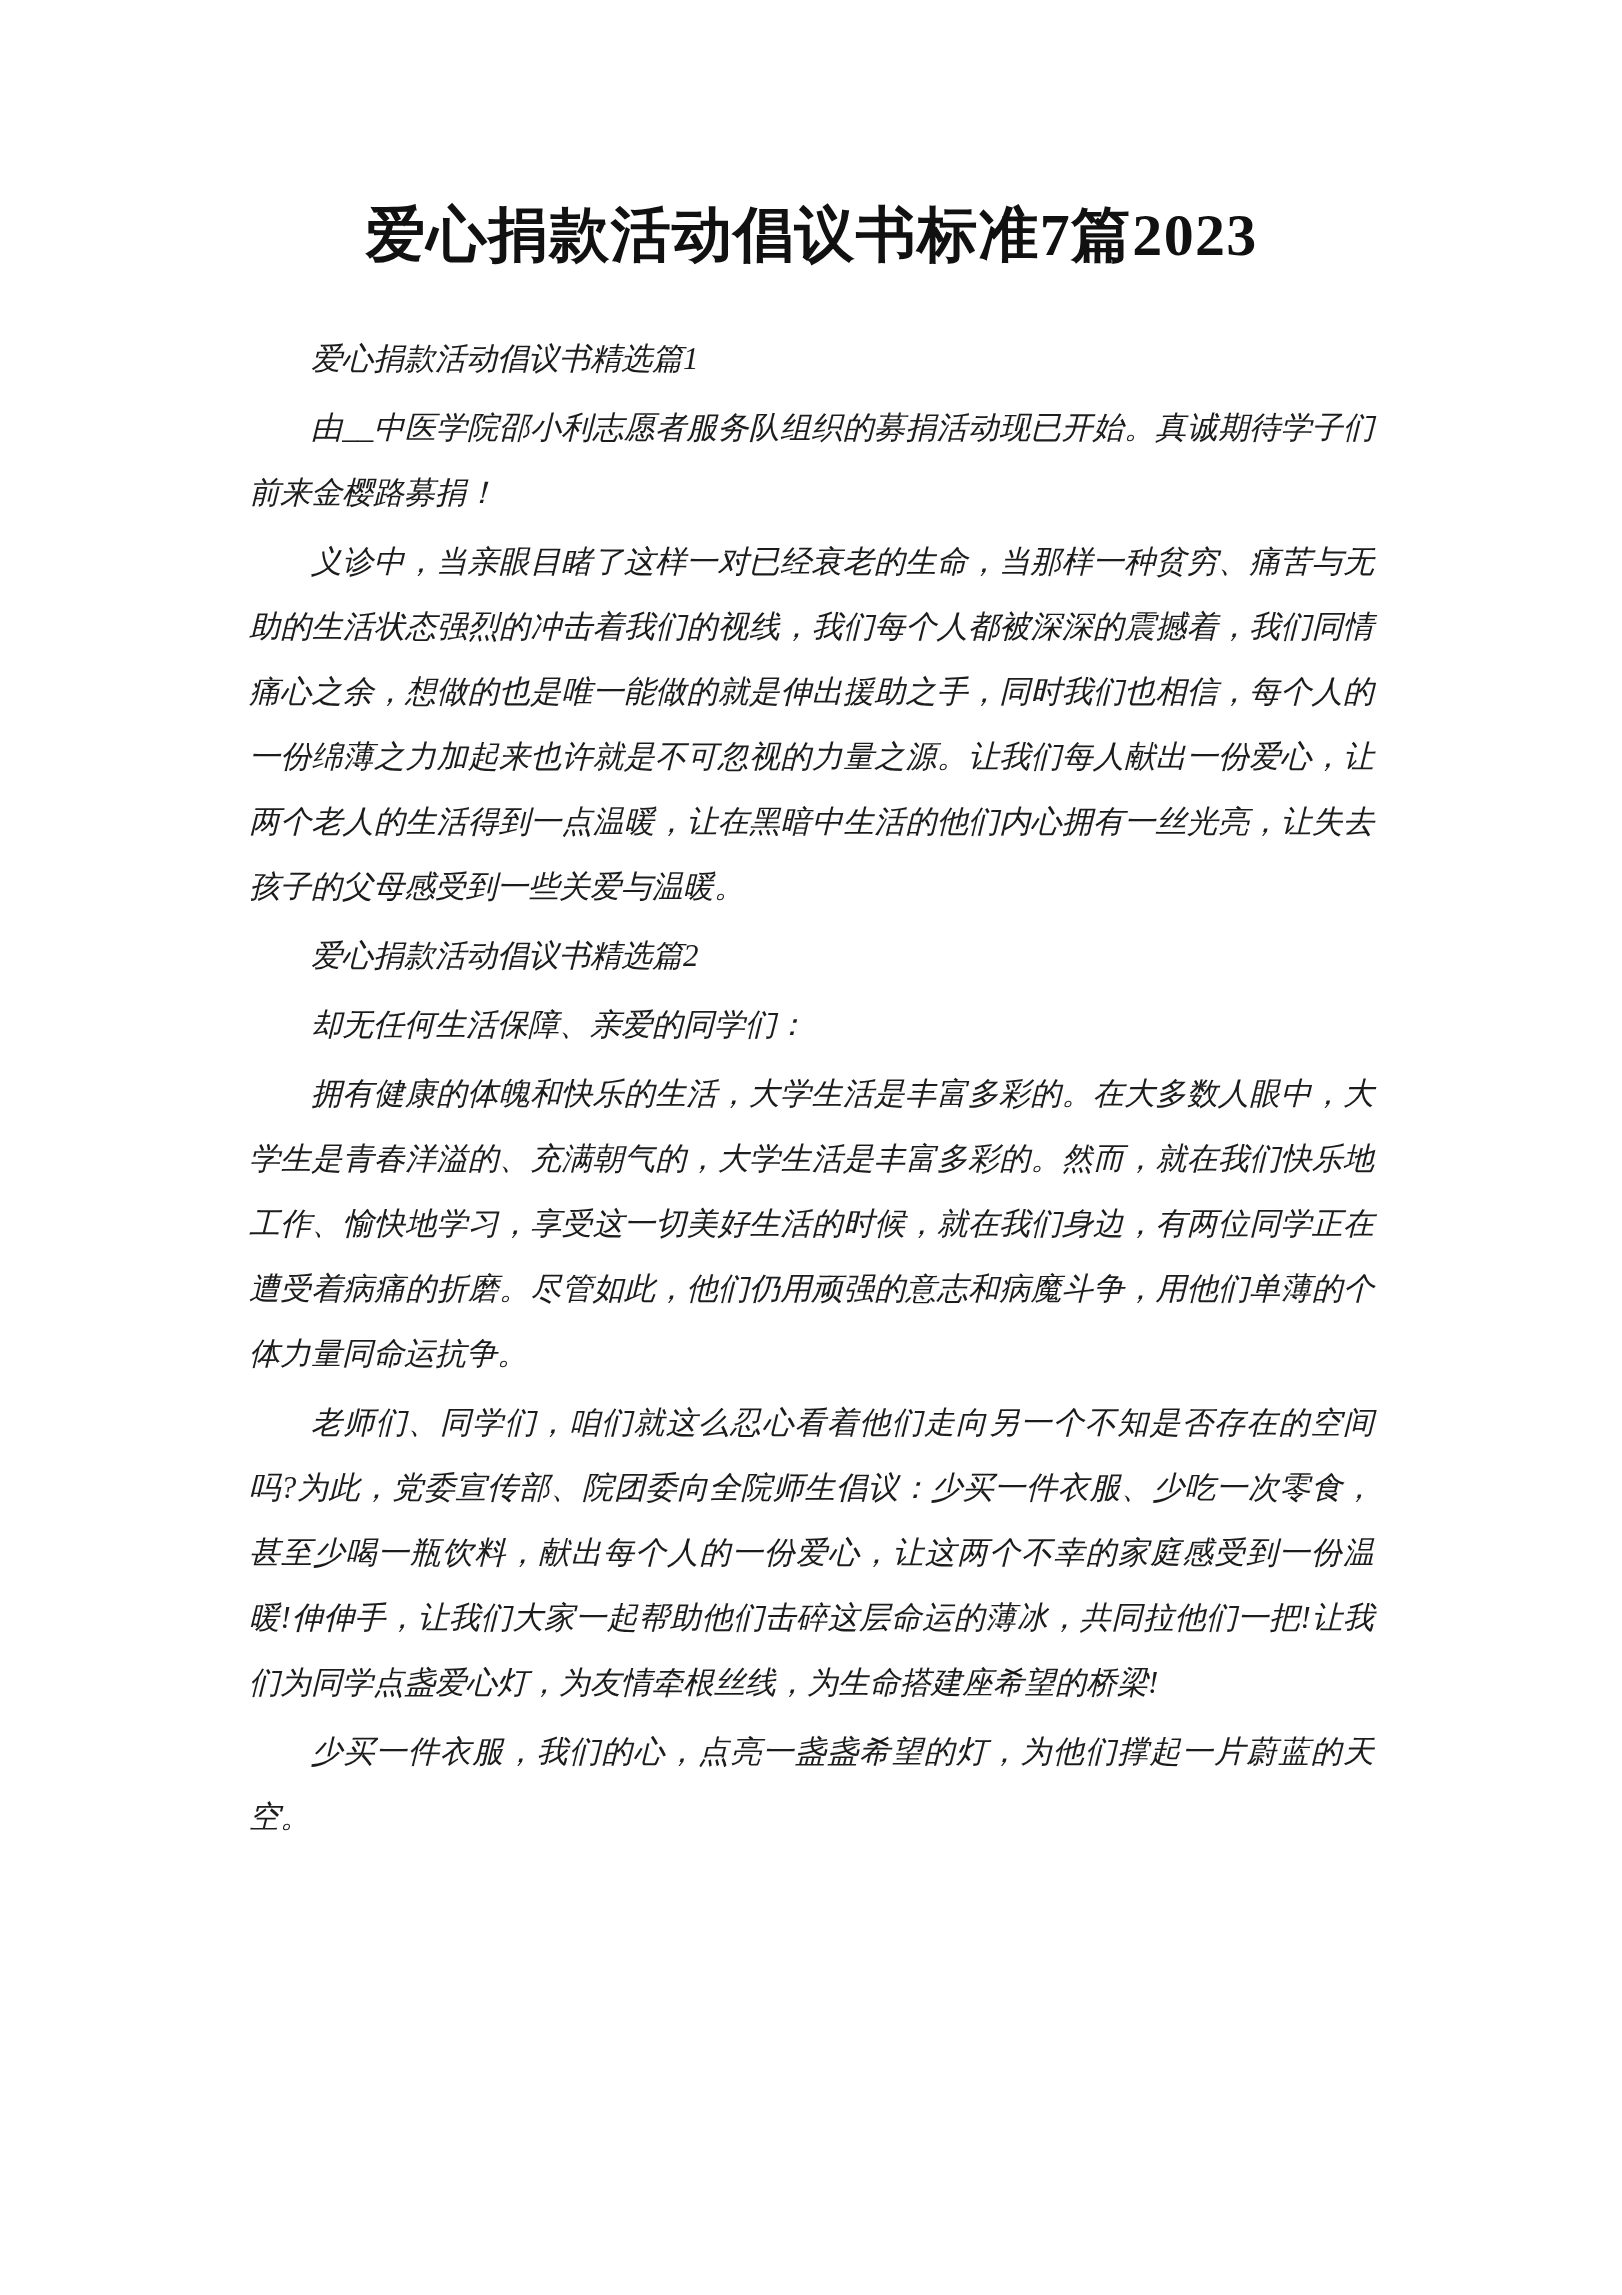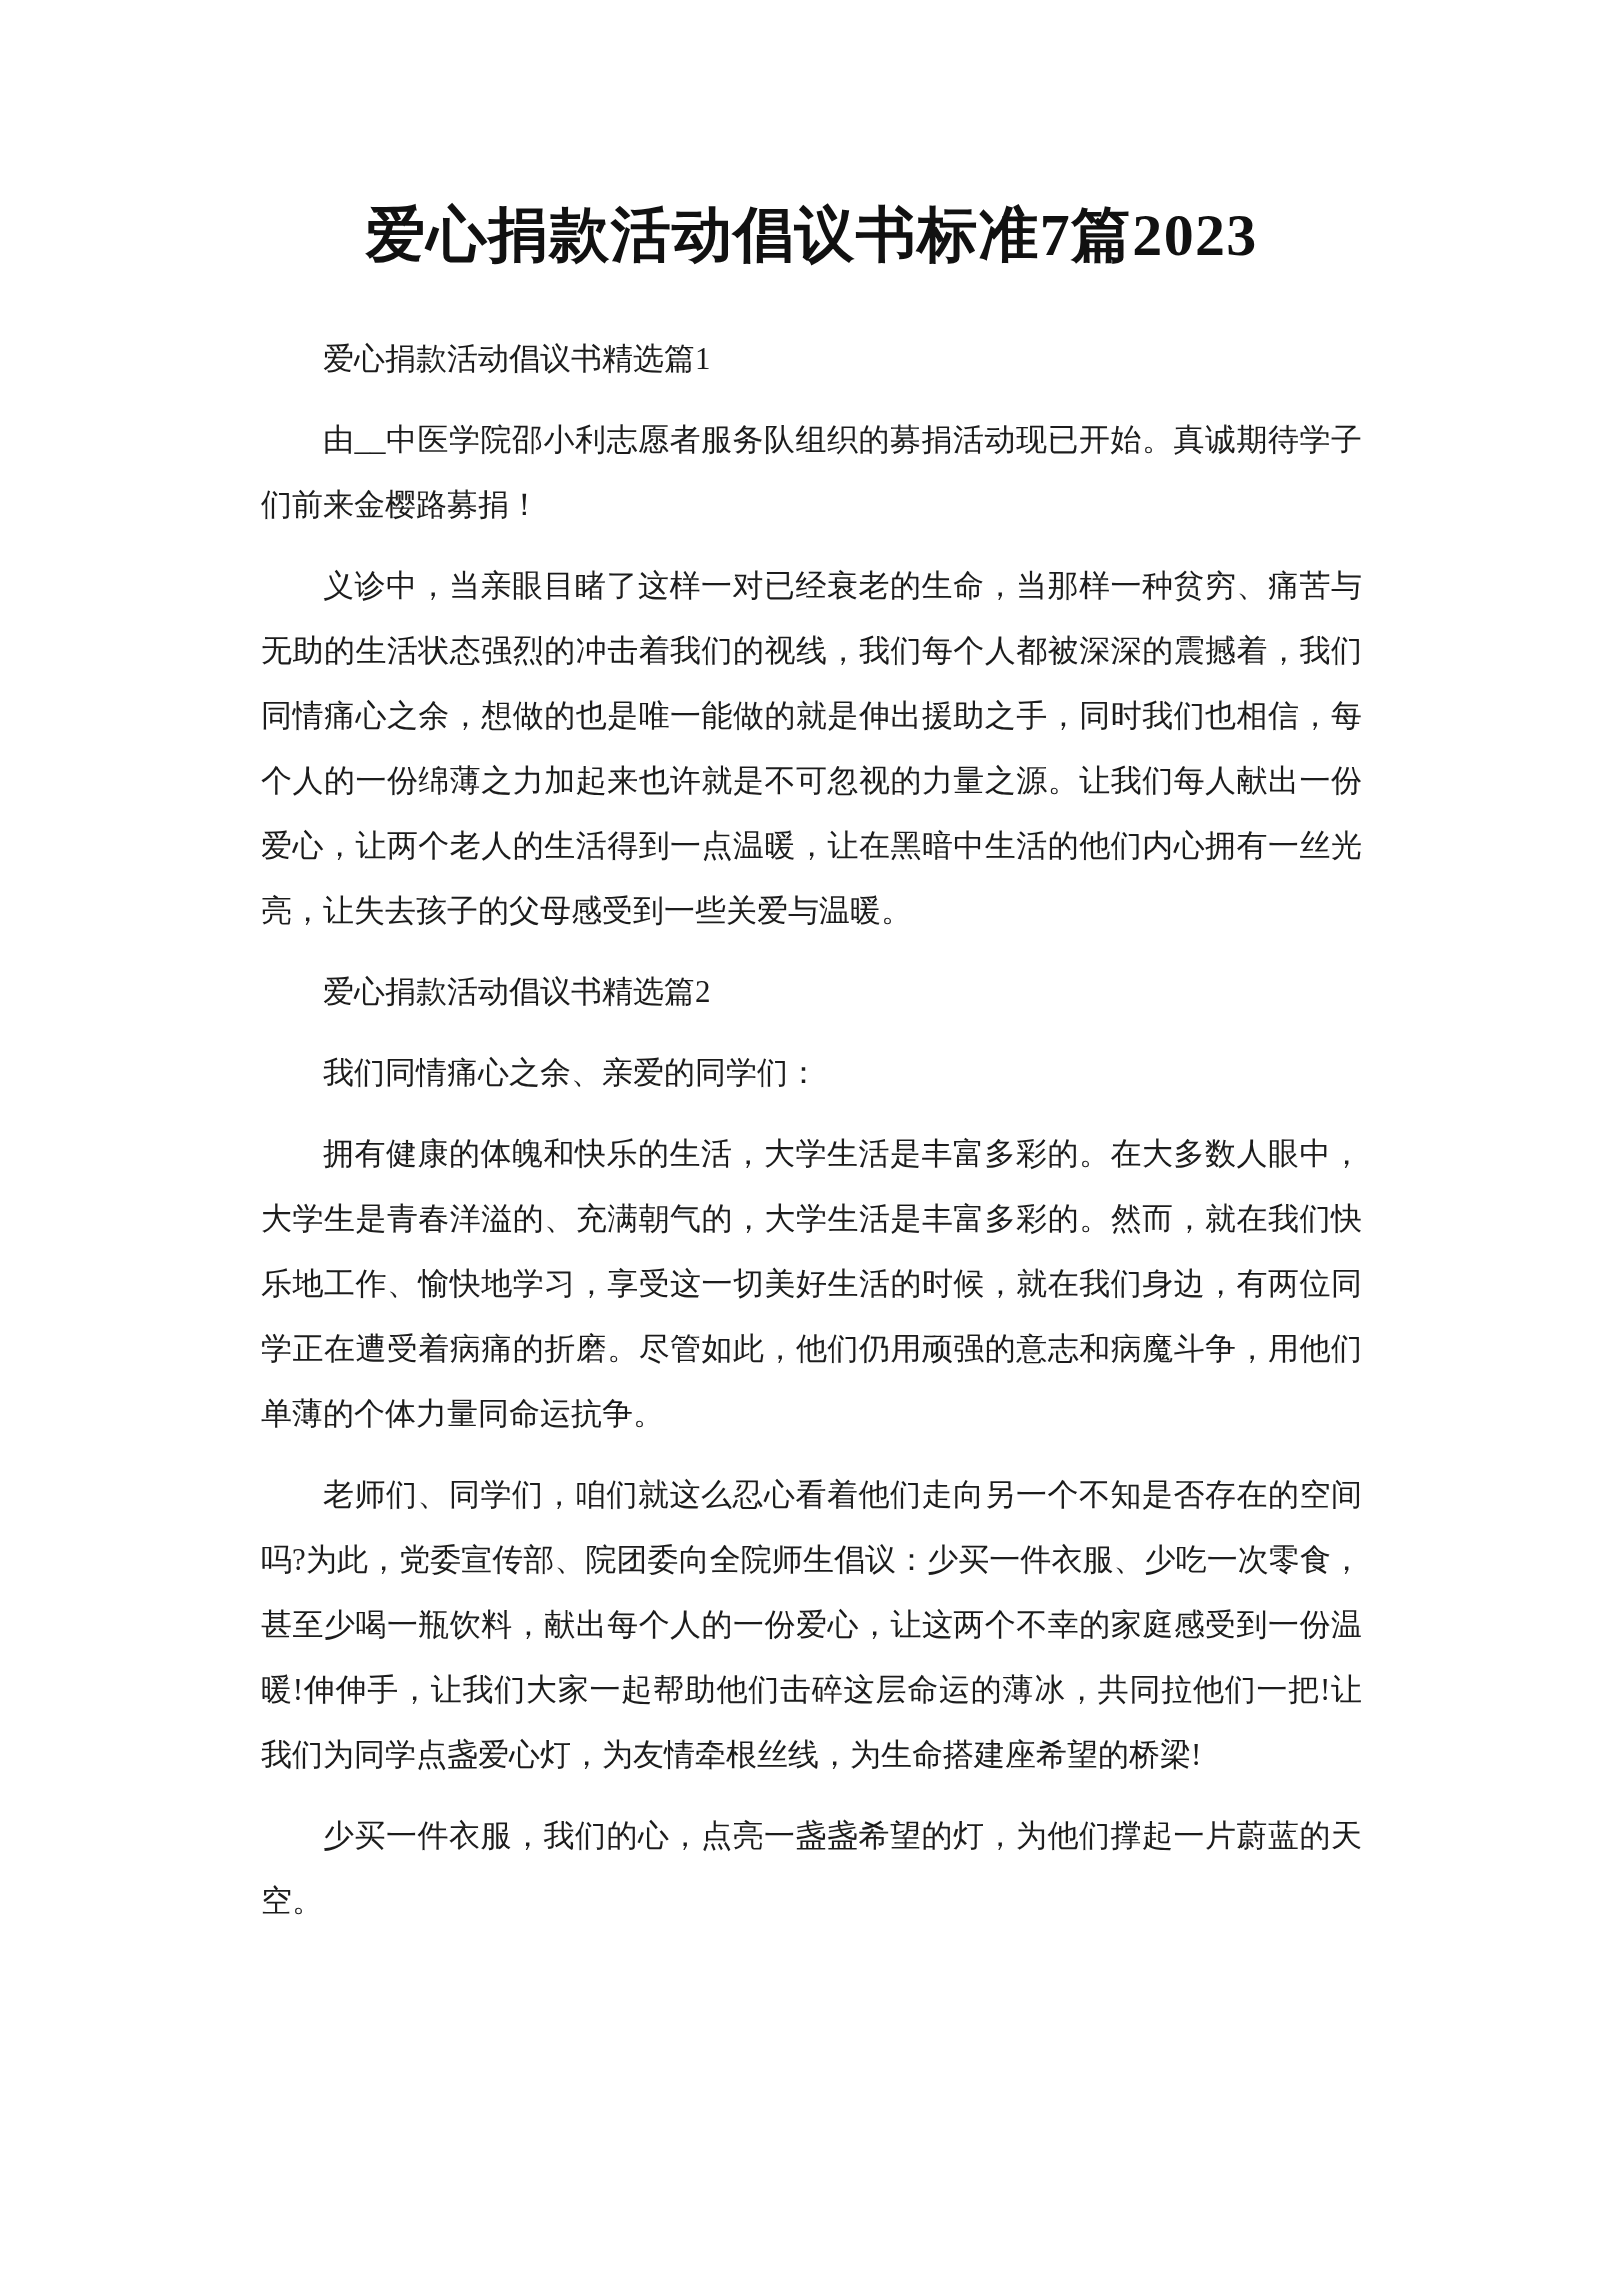--- a/index.html
+++ b/index.html
@@ -29,43 +29,44 @@
   .doc-content {
     margin-top: 52px;
     font-size: 31px;
     line-height: 65px;
     text-align: justify;
     text-justify: inter-ideograph;
     color: #1c1c1c;
   }
   .para {
     text-indent: 2em;
-    margin: 16px;
+    margin: 4px;
     word-break: break-all;
+    font-style: italic;
   }
 </style>
 </head>
 <body>
 
 <div class="page">
 
   <h1 class="doc-title">爱心捐款活动倡议书标准7篇2023</h1>
 
   <div class="doc-content">
 
     <p class="para">爱心捐款活动倡议书精选篇1</p>
 
 
     <p class="para">由__中医学院邵小利志愿者服务队组织的募捐活动现已开始。真诚期待学子们前来金樱路募捐！</p>
 
     <p class="para">义诊中，当亲眼目睹了这样一对已经衰老的生命，当那样一种贫穷、痛苦与无助的生活状态强烈的冲击着我们的视线，我们每个人都被深深的震撼着，我们同情痛心之余，想做的也是唯一能做的就是伸出援助之手，同时我们也相信，每个人的一份绵薄之力加起来也许就是不可忽视的力量之源。让我们每人献出一份爱心，让两个老人的生活得到一点温暖，让在黑暗中生活的他们内心拥有一丝光亮，让失去孩子的父母感受到一些关爱与温暖。</p>
 
     <p class="para">爱心捐款活动倡议书精选篇2</p>
 
-    <p class="para">我们同情痛心之余、亲爱的同学们：</p>
+    <p class="para">却无任何生活保障、亲爱的同学们：</p>
 
 
     <p class="para">拥有健康的体魄和快乐的生活，大学生活是丰富多彩的。在大多数人眼中，大学生是青春洋溢的、充满朝气的，大学生活是丰富多彩的。然而，就在我们快乐地工作、愉快地学习，享受这一切美好生活的时候，就在我们身边，有两位同学正在遭受着病痛的折磨。尽管如此，他们仍用顽强的意志和病魔斗争，用他们单薄的个体力量同命运抗争。</p>
 
     <p class="para">老师们、同学们，咱们就这么忍心看着他们走向另一个不知是否存在的空间吗?为此，党委宣传部、院团委向全院师生倡议：少买一件衣服、少吃一次零食，甚至少喝一瓶饮料，献出每个人的一份爱心，让这两个不幸的家庭感受到一份温暖!伸伸手，让我们大家一起帮助他们击碎这层命运的薄冰，共同拉他们一把!让我们为同学点盏爱心灯，为友情牵根丝线，为生命搭建座希望的桥梁!</p>
 
     <p class="para">少买一件衣服，我们的心，点亮一盏盏希望的灯，为他们撑起一片蔚蓝的天空。</p>
 
   </div>
 </div>

